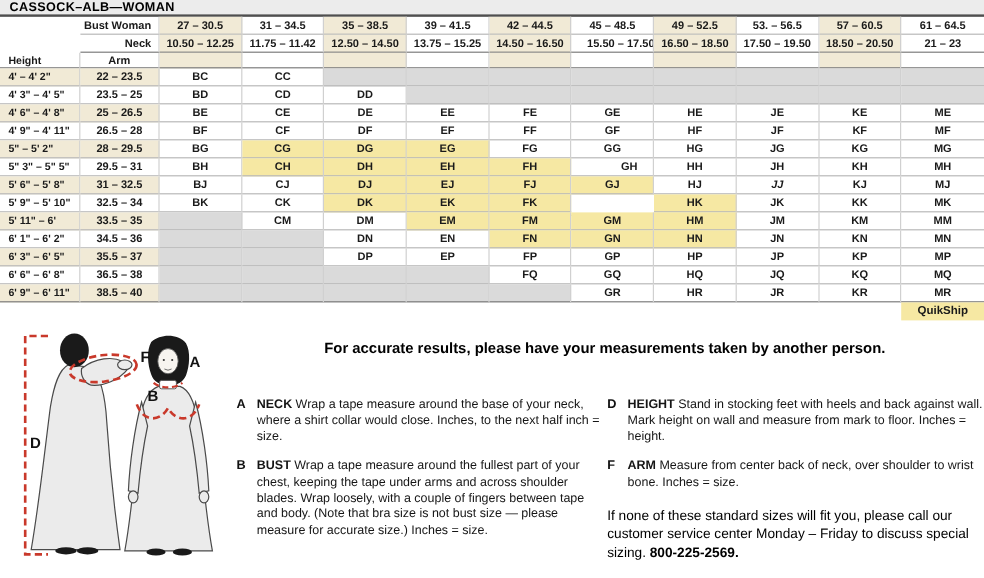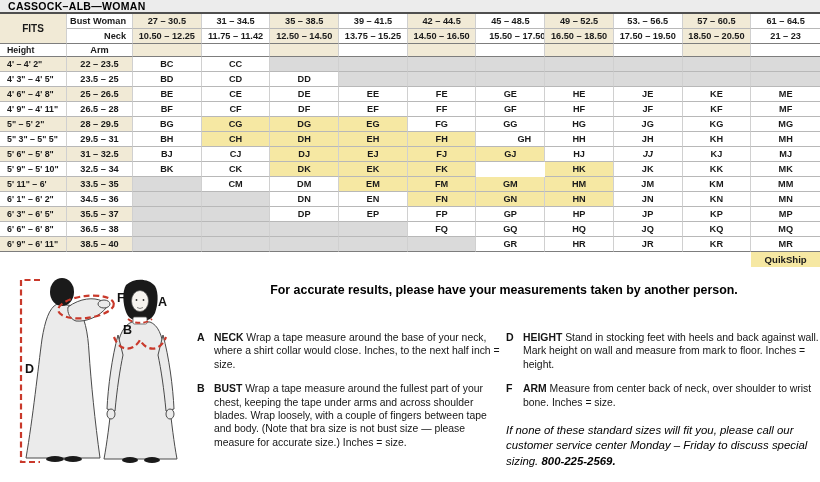--- a/index.html
+++ b/index.html
@@ -40,37 +40,36 @@
     position:absolute;left:188px;top:282px;width:632px;text-align:center;
     font-size:12.4px;font-weight:bold;line-height:16px;color:#000;
   }
   .col{position:absolute;top:331px;}
   .colA{left:197px;width:303px;}
   .colB{left:506px;width:314px;}
   .instr{display:flex;margin-bottom:11px;}
   .ikey{flex:0 0 17px;font-weight:bold;font-size:10.6px;line-height:13.4px;}
   .itext{margin:0;font-size:10.4px;line-height:13.4px;color:#151515;}
   .iterm{font-weight:bold;}
-  .note{margin:14px 0 0 0;font-style:italic;font-size:11.4px;line-height:15.4px;color:#000;}
+  .note{margin:14px 0 0 0;font-size:11.4px;line-height:15.4px;color:#000;}
   .note b{font-weight:bold;}
   
   .figure{position:absolute;left:0;top:277px;width:196px;height:204px;}
   .gown{fill:#ebebeb;stroke:#4a4a4a;stroke-width:1;}
   .hairf{fill:#1a1a1a;stroke:none;}
   .dash{stroke:#c9392b;stroke-width:2.2;stroke-dasharray:6 3.5;fill:none;}
   .dash.thin{stroke-width:1.8;stroke-dasharray:5 3;}
   .figlabel{font-family:"Liberation Sans",sans-serif;font-weight:bold;font-size:12.5px;fill:#111;}
 </style>
 </head>
 <body>
 
 <div class="title-bar">CASSOCK–ALB—WOMAN</div>
 
 <div id="grid">
-    <div class="c cream fits dark" style="grid-area: 1 / 1 / 3;">FITS</div>
     <div class="c right" style="grid-area: 1 / 2;">Bust Woman</div>
     <div class="c right dark" style="grid-area: 2 / 2;">Neck</div>
     <div class="c cream" style="grid-area: 1 / 3;">27 – 30.5</div>
     <div class="c" style="grid-area: 1 / 4;">31 – 34.5</div>
     <div class="c cream" style="grid-area: 1 / 5;">35 – 38.5</div>
     <div class="c" style="grid-area: 1 / 6;">39 – 41.5</div>
     <div class="c cream" style="grid-area: 1 / 7;">42 – 44.5</div>
     <div class="c" style="grid-area: 1 / 8;">45 – 48.5</div>
     <div class="c cream" style="grid-area: 1 / 9;">49 – 52.5</div>
     <div class="c" style="grid-area: 1 / 10;">53. – 56.5</div>

